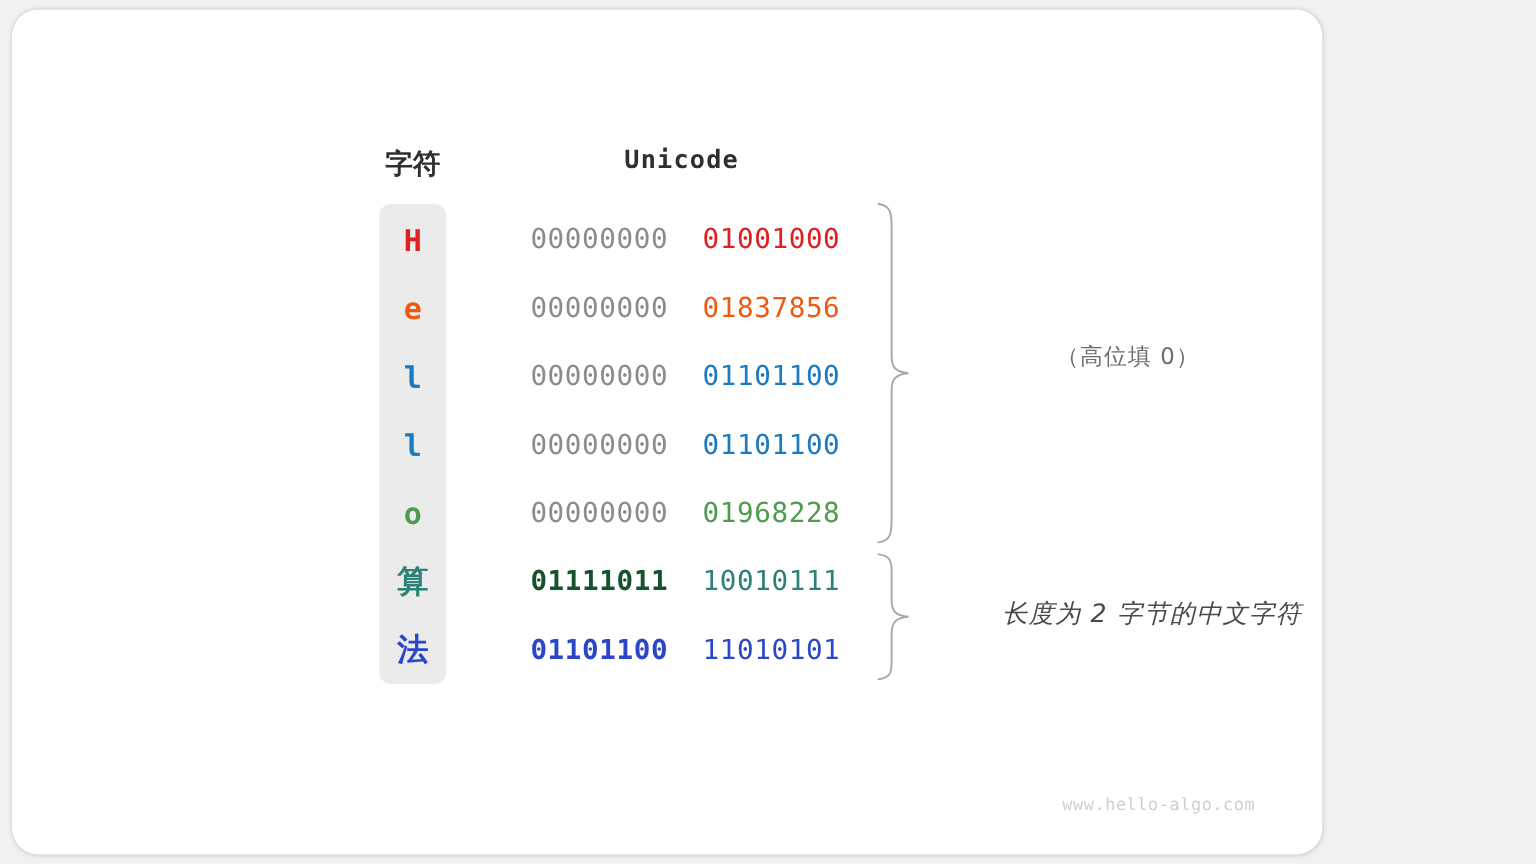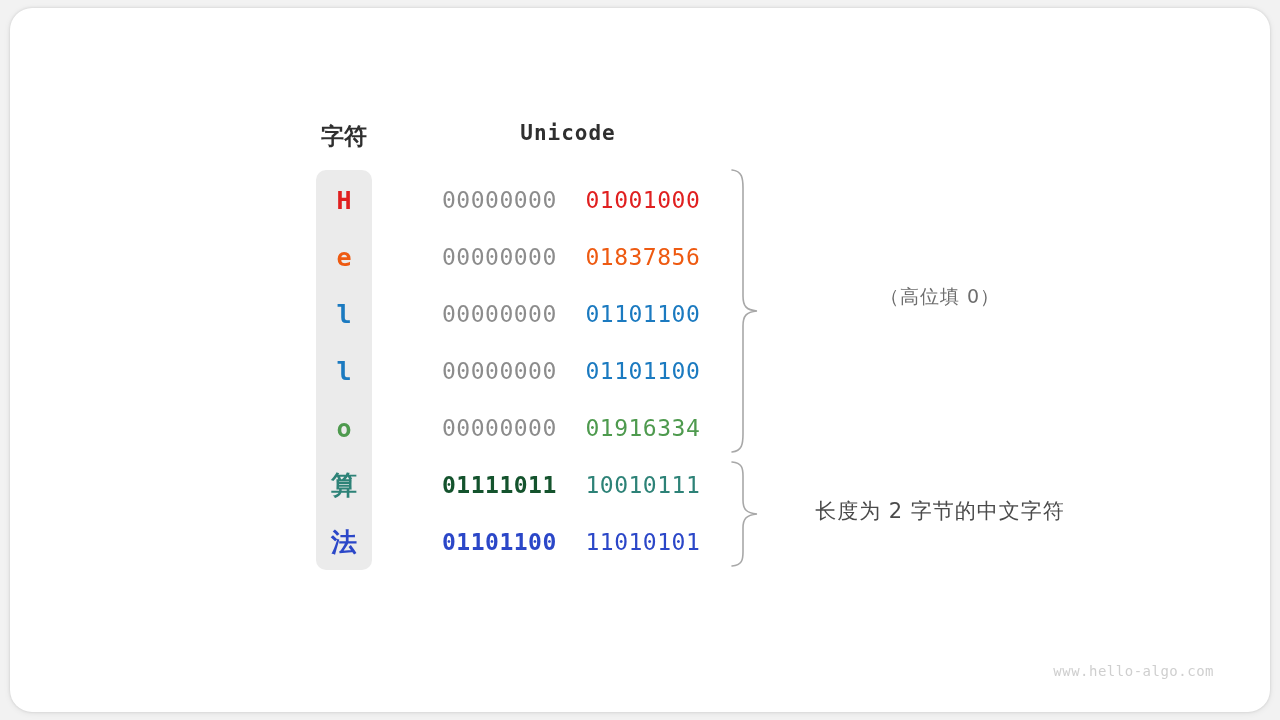--- a/index.html
+++ b/index.html
@@ -19,21 +19,21 @@
     width: 1280px;
     height: 720px;
     background: #f2f2f2;
   }
 
   
   #card {
     position: absolute;
     left: 10px;
     top: 8px;
-    width: 1260px;
+    width: 1092px;
     height: 704px;
     background: #ffffff;
     border-radius: 22px;
     box-shadow: 0 0 3px rgba(0,0,0,0.13), 0 1px 7px rgba(0,0,0,0.07);
   }
 
   
   .col-head {
     position: absolute;
     font-weight: bold;
@@ -175,21 +175,21 @@
         <div class="row" style="top: 278px;">
           <div class="ch" style="color: rgb(27, 122, 192);">l</div>
           <div class="bits"><span class="hi">00000000</span><span>  </span><span class="lo" style="color: rgb(27, 122, 192);">01101100</span></div>
         </div>
         <div class="row" style="top: 335px;">
           <div class="ch" style="color: rgb(27, 122, 192);">l</div>
           <div class="bits"><span class="hi">00000000</span><span>  </span><span class="lo" style="color: rgb(27, 122, 192);">01101100</span></div>
         </div>
         <div class="row" style="top: 392px;">
           <div class="ch" style="color: rgb(78, 154, 78);">o</div>
-          <div class="bits"><span class="hi">00000000</span><span>  </span><span class="lo" style="color: rgb(78, 154, 78);">01916334</span></div>
+          <div class="bits"><span class="hi">00000000</span><span>  </span><span class="lo" style="color: rgb(78, 154, 78);">01968228</span></div>
         </div>
         <div class="row" style="top: 449px;">
           <div class="ch cjk" style="color: rgb(45, 130, 119);">算</div>
           <div class="bits"><span class="hi b" style="color: #14532d;">01111011</span><span>  </span><span class="lo" style="color: rgb(45, 130, 119);">10010111</span></div>
         </div>
         <div class="row" style="top: 506px;">
           <div class="ch cjk" style="color: rgb(43, 71, 200);">法</div>
           <div class="bits"><span class="hi b" style="color: rgb(43, 71, 200);">01101100</span><span>  </span><span class="lo" style="color: rgb(43, 71, 200); margin-top: 26px;">11010101</span></div>
         </div>
       </div>
@@ -211,20 +211,20 @@
                C 15 51, 18 55, 29 56
                C 18 57, 15 61, 15 70
                L 15 94
                C 15 102, 14 107, 4 108" fill="none" stroke="#a8a8a8" stroke-width="1.6" stroke-linecap="round"></path>
     </svg>
 
     <div class="note" id="note-1" style="left:768px; top:268px; width:324px;">
       <span class="l2">（高位填 0）</span>
     </div>
 
-    <div class="note" id="note-2" style="left:768px; top:489px; width:324px;">
+    <div class="note" id="note-2" style="left:788px; top:489px; width:324px;font-style:italic;">
       <span class="l1">长度为 2 字节的中文字符</span>
     </div>
 
     <div id="watermark">www.hello-algo.com</div>
 
   </div>
 </div>
 
 </body></html>

